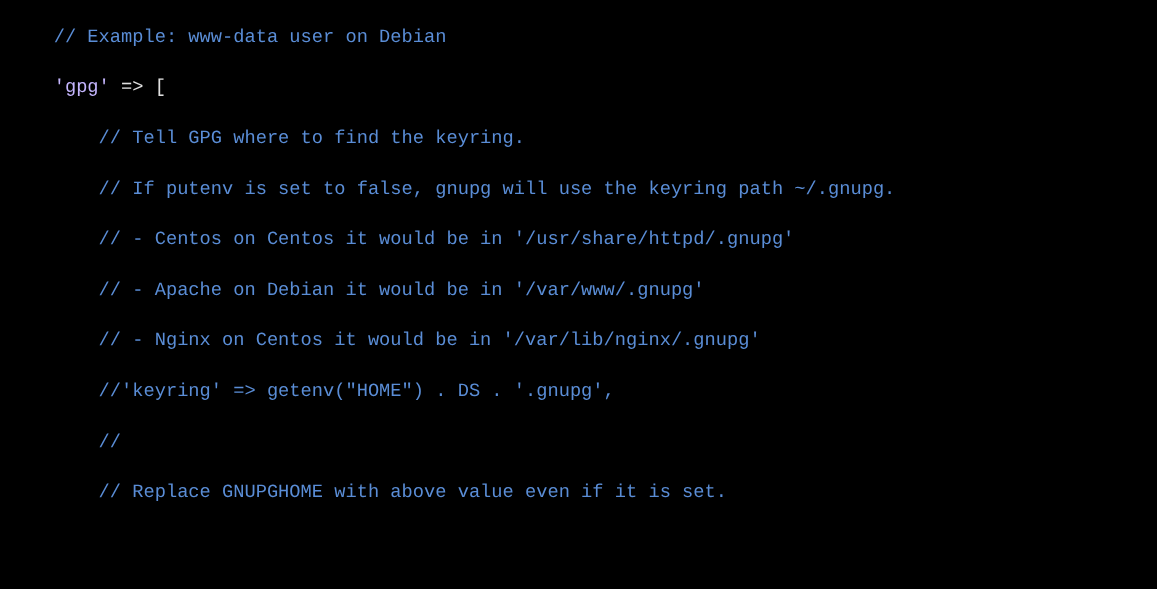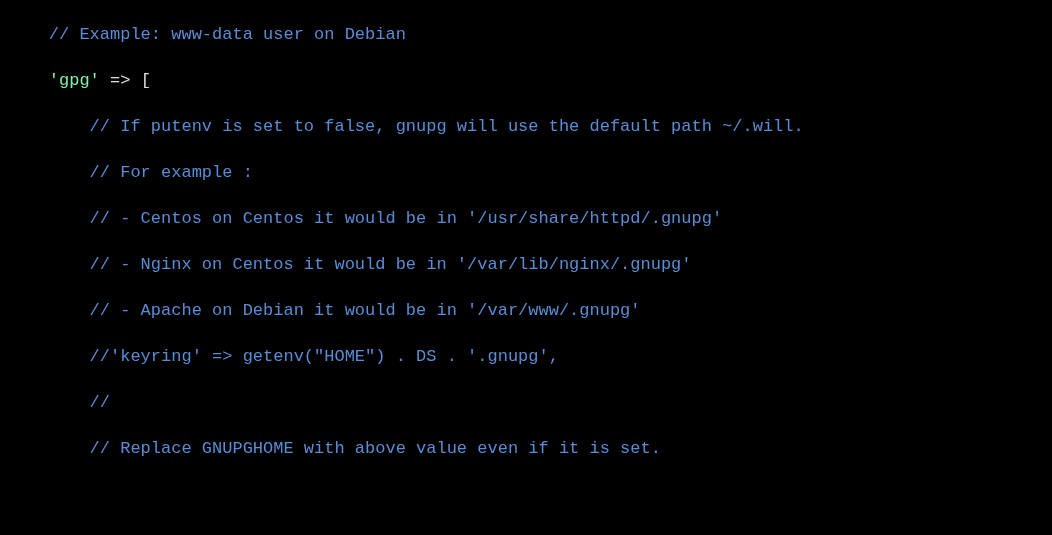--- a/index.html
+++ b/index.html
@@ -21,34 +21,34 @@
   }
   .code-container {
     white-space: pre;
     padding: 0 8px;
   }
   .line {
     display: block;
     white-space: pre;
   }
   .comment { color: #5a8dd6; }
-  .string { color: #86efac; }
+  .string { color: #c4b5fd; }
   .punct { color: #e0e0e0; }
 </style>
 </head>
 <body>
 
 <div class="code-container">
 <span class="line"><span class="comment">    // Example: www-data user on Debian</span></span>
 <span class="line"><span class="punct">    </span><span class="string">'gpg'</span><span class="punct"> =&gt; [</span></span>
-<span class="line"><span class="comment">        // If putenv is set to false, gnupg will use the default path ~/.will.</span></span>
-<span class="line"><span class="comment">        // For example :</span></span>
+<span class="line"><span class="comment">        // Tell GPG where to find the keyring.</span></span>
+<span class="line"><span class="comment">        // If putenv is set to false, gnupg will use the keyring path ~/.gnupg.</span></span>
 <span class="line"><span class="comment">        // - Centos on Centos it would be in '/usr/share/httpd/.gnupg'</span></span>
+<span class="line"><span class="comment">        // - Apache on Debian it would be in '/var/www/.gnupg'</span></span>
 <span class="line"><span class="comment">        // - Nginx on Centos it would be in '/var/lib/nginx/.gnupg'</span></span>
-<span class="line"><span class="comment">        // - Apache on Debian it would be in '/var/www/.gnupg'</span></span>
 <span class="line"><span class="comment">        //'keyring' =&gt; getenv("HOME") . DS . '.gnupg',</span></span>
 <span class="line"><span class="comment">        //</span></span>
 <span class="line"><span class="comment">        // Replace GNUPGHOME with above value even if it is set.</span></span>
 
 <span class="line"><span></span></span>
 
 
 
 
 

